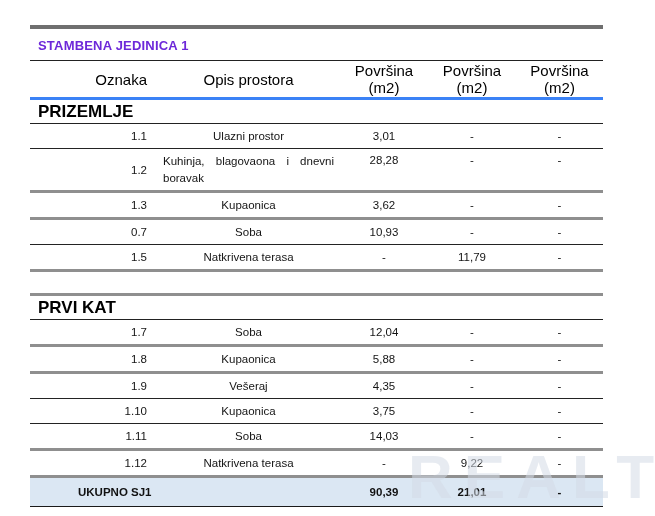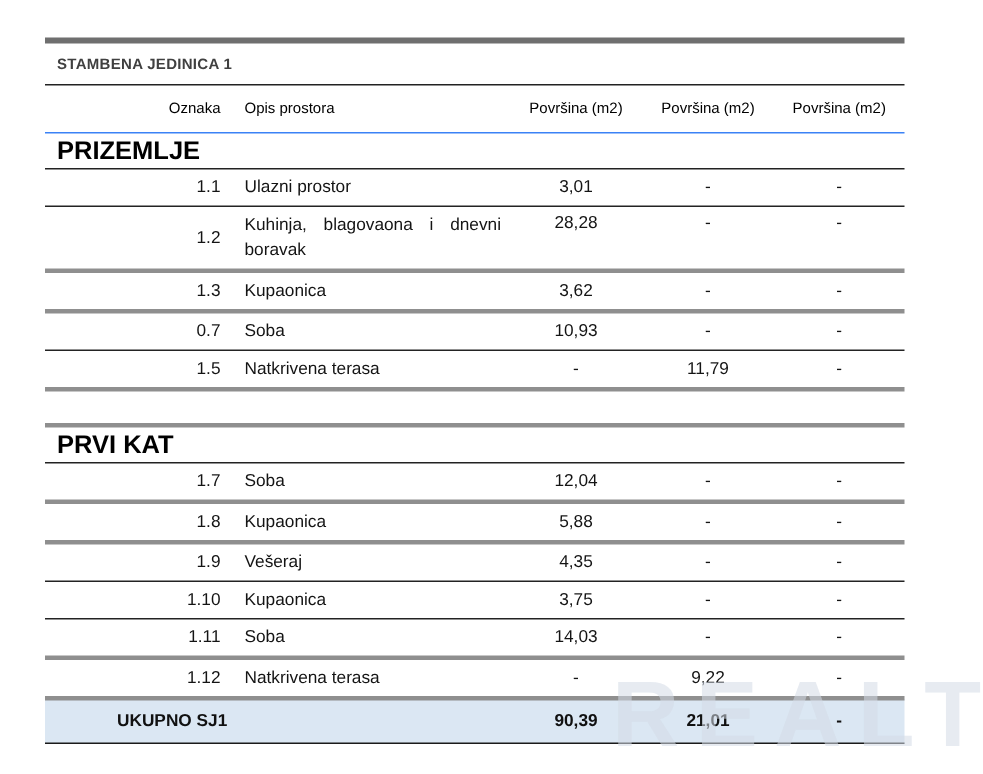--- a/index.html
+++ b/index.html
@@ -29,31 +29,31 @@
     border-top: 4px solid #6f6f6f;
   }
   col.col-code  { width: 122px; }
   col.col-desc  { width: 188px; }
   col.col-a1    { width: 88px; }
   col.col-a2    { width: 88px; }
   col.col-a3    { width: 87px; }
 
   tr.title-row td {
     font-weight: bold;
-    font-size: 10px;
-    color: #404040;
+    font-size: 13px;
+    color: #6d28d9;
     padding: 9px 0 7px 8px;
     border-bottom: 1px solid #222;
     letter-spacing: 0.2px;
   }
   tr.header-row td {
-    font-size: 10px;
+    font-size: 15px;
     color: #000;
     height: 29px;
-    border-bottom: 1px solid #3b82f6;
+    border-bottom: 3px solid #3b82f6;
     vertical-align: middle;
     margin-top: 32px;
   }
   tr.section-row td {
     font-weight: bold;
     font-size: 17px;
     color: #000;
     height: 21px;
     padding-left: 8px;
     border-bottom: 1px solid #222;
@@ -74,21 +74,21 @@
   tr.total-row td {
     background: #dbe7f3;
     font-weight: bold;
     font-size: 11.5px;
     color: #111;
     height: 26px;
     border-bottom: 1px solid #1a1a1a;
     vertical-align: middle;
   }
   .c-code, .h-code { text-align: right; padding-right: 5px; }
-  .c-desc, .h-desc { text-align: left; padding-left: 11px; padding-right: 6px; }
+  .c-desc, .h-desc { text-align: center; padding-left: 11px; padding-right: 6px; }
   .c-num,  .h-num  { text-align: center; }
   .t-label { text-align: left; padding-left: 48px; }
   td.justify {
     text-align: justify;
     line-height: 1.45;
     padding-top: 4px;
     padding-bottom: 4px;
     margin-top: 13px;
   }
   .watermark {

